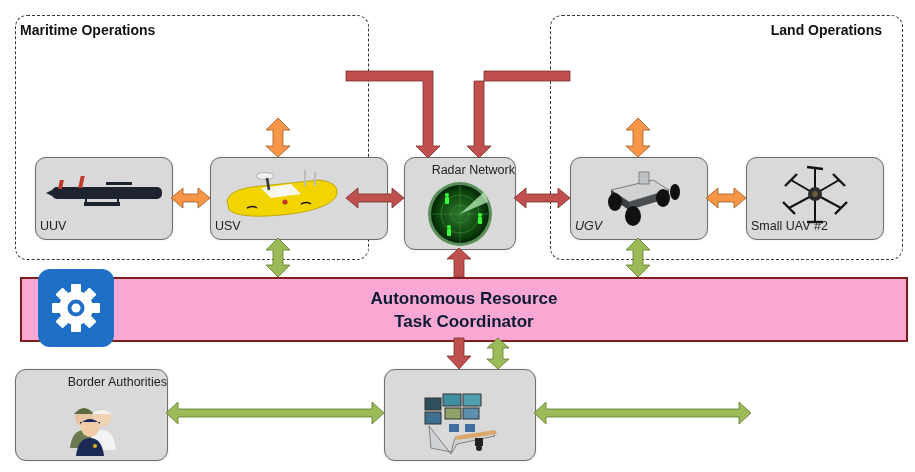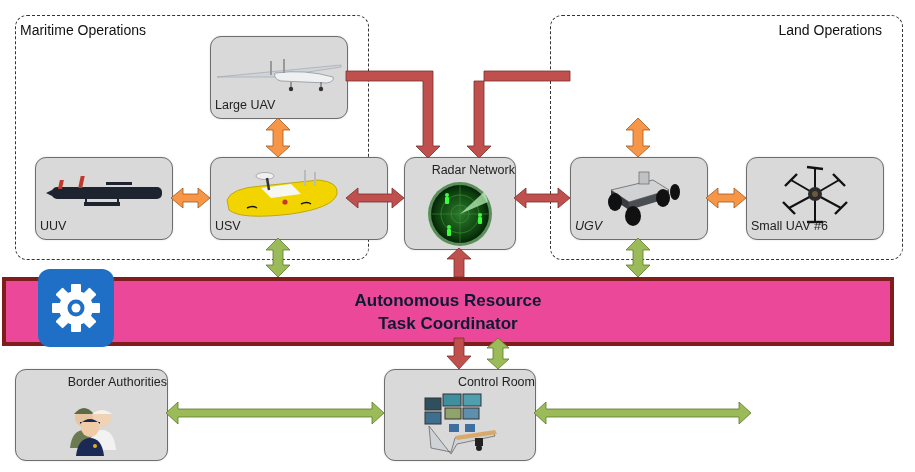--- a/index.html
+++ b/index.html
@@ -1,25 +1,25 @@
 <!DOCTYPE html>
 <html><head>
 <meta charset="utf-8">
 <style>
   html,body{margin:0;padding:0;background:#fff;}
   body{width:915px;height:472px;position:relative;overflow:hidden;font-family:"Liberation Sans","DejaVu Sans",sans-serif;}
   #canvas{position:absolute;left:0;top:0;width:915px;height:472px;}
   .region{position:absolute;border:1.3px dashed #333;border-radius:12px;}
-  .region-title{position:absolute;font-weight:normal;font-size:14px;color:#111;top:6px;}
+  .region-title{position:absolute;font-weight:bold;font-size:14px;color:#111;top:6px;}
   .node{position:absolute;background:#d9d9d9;border:1px solid #6d6d6d;border-radius:11px;box-shadow:0 0 2px rgba(0,0,0,.15);}
   .node-label{position:absolute;font-size:12.5px;color:#222;white-space:nowrap;}
   .node-label.bl{left:4px;bottom:6px;}
   .node-label.top{left:0;right:0;top:5px;text-align:right;}
   .pic{position:absolute;}
-  .banner{position:absolute;left:2px;top:277px;width:884px;height:61px;background:#ec4899;border:4px solid #7f1d1d;}
+  .banner{position:absolute;left:20px;top:277px;width:884px;height:61px;background:#f9a8d4;border:2px solid #7f1d1d;}
   .banner-title{position:absolute;left:0;right:0;top:8px;text-align:center;font-weight:bold;font-size:17px;line-height:23px;color:#0d1a33;}
   .gear-tile{position:absolute;left:38px;top:269px;width:76px;height:78px;background:#1f6fc7;border-radius:12px;}
   svg.arrows{position:absolute;left:0;top:0;}
 </style>
 </head>
 <body>
 
 <div id="canvas">
 
   <div class="region" style="left:15px;top:15px;width:352px;height:243px;">
@@ -48,33 +48,20 @@
           <rect x="-5" y="-24" width="10" height="10" rx="1" transform="rotate(270)"></rect>
           <rect x="-5" y="-24" width="10" height="10" rx="1" transform="rotate(315)"></rect>
         </g>
         <circle r="17"></circle>
         <circle r="8.5" fill="#1f6fc7"></circle>
         <circle r="4.5" fill="#fff"></circle>
       </g>
     </svg>
   </div>
 
-  <div class="node" style="left:210px;top:36px;width:136px;height:81px;">
-    <svg class="pic" style="left:4px;top:18px;" width="128" height="40" viewBox="0 0 128 40">
-      <path d="M2 22 L126 10 L126 12 L60 22 Z" fill="#cfd4da" stroke="#9aa1aa" stroke-width=".6"></path>
-      <path d="M60 18 Q90 14 118 22 Q120 26 112 28 L66 26 Q58 24 60 18Z" fill="#eef0f2" stroke="#8e949a" stroke-width=".8"></path>
-      <rect x="55" y="6" width="2" height="14" fill="#999"></rect>
-      <rect x="68" y="4" width="2" height="14" fill="#999"></rect>
-      <circle cx="76" cy="34" r="2.2" fill="#333"></circle>
-      <circle cx="106" cy="34" r="2.2" fill="#333"></circle>
-      <line x1="76" y1="27" x2="76" y2="32" stroke="#555"></line>
-      <line x1="106" y1="27" x2="106" y2="32" stroke="#555"></line>
-    </svg>
-    <div class="node-label bl">Large UAV</div>
-  </div>
 
   <div class="node" style="left:35px;top:157px;width:136px;height:81px;">
     <svg class="pic" style="left:8px;top:12px;" width="122" height="44" viewBox="0 0 122 44">
       <rect x="8" y="17" width="110" height="12" rx="5" fill="#1d2430"></rect>
       <path d="M2 23 L10 19 L10 27Z" fill="#1d2430"></path>
       <rect x="18" y="10" width="4" height="9" fill="#c0392b" transform="skewX(-12)"></rect>
       <rect x="38" y="6" width="4" height="12" fill="#c0392b" transform="skewX(-12)"></rect>
       <rect x="62" y="12" width="26" height="3" fill="#1d2430"></rect>
       <rect x="40" y="32" width="36" height="4" fill="#1d2430"></rect>
       <line x1="42" y1="29" x2="42" y2="34" stroke="#1d2430" stroke-width="2"></line>
@@ -155,41 +142,40 @@
         <line x1="30" y1="5" x2="46" y2="7"></line>
           <line x1="56" y1="12" x2="68" y2="24"></line>
         <line x1="58" y1="52" x2="70" y2="40"></line>
           <line x1="30" y1="60" x2="46" y2="60"></line>
         <line x1="6" y1="40" x2="18" y2="52"></line>
           <line x1="8" y1="24" x2="20" y2="12"></line>
       </g>
       <circle cx="38" cy="32" r="7" fill="#2b2b2b"></circle>
       <circle cx="38" cy="32" r="3" fill="#6a5a3a"></circle>
     </svg>
-    <div class="node-label bl">Small UAV #6</div>
+    <div class="node-label bl">Small UAV #2</div>
   </div>
 
   <div class="node" style="left:15px;top:369px;width:151px;height:90px;">
     <div class="node-label top">Border Authorities</div>
     <svg class="pic" style="left:46px;top:30px;" width="60" height="56" viewBox="0 0 60 56">
       <circle cx="22" cy="18" r="9" fill="#e8c4a0"></circle>
       <path d="M12 14 Q22 2 32 14Z" fill="#5d6b45"></path>
       <path d="M8 48 Q10 30 22 30 Q34 30 36 48Z" fill="#6b7a50"></path>
       <circle cx="40" cy="18" r="9" fill="#f0d2b4"></circle>
       <path d="M30 14 Q40 6 50 14Z" fill="#f2f2f2"></path>
       <path d="M26 50 Q28 30 40 30 Q52 30 54 50Z" fill="#f2f2f2"></path>
       <circle cx="28" cy="28" r="9" fill="#f1caa6"></circle>
       <path d="M18 24 Q28 14 38 24 L38 22 L18 22Z" fill="#1a2a55"></path>
       <path d="M14 56 Q16 38 28 38 Q40 38 42 56Z" fill="#1a2a55"></path>
       <circle cx="33" cy="46" r="2" fill="#e0b020"></circle>
     </svg>
   </div>
 
   <div class="node" style="left:384px;top:369px;width:150px;height:90px;">
-    <div class="node-label top">Control Room</div>
     <svg class="pic" style="left:36px;top:22px;" width="80" height="66" viewBox="0 0 80 66">
       <rect x="4" y="6" width="16" height="12" fill="#2f4f5f" stroke="#333"></rect>
       <rect x="22" y="2" width="18" height="12" fill="#3f8f9f" stroke="#333"></rect>
       <rect x="42" y="2" width="18" height="12" fill="#4f9faf" stroke="#333"></rect>
       <rect x="24" y="16" width="16" height="11" fill="#8fa36a" stroke="#333"></rect>
       <rect x="42" y="16" width="16" height="11" fill="#5f8faf" stroke="#333"></rect>
       <rect x="4" y="20" width="16" height="12" fill="#3f6f8f" stroke="#333"></rect>
       <rect x="28" y="32" width="10" height="8" fill="#3f6f9f"></rect>
       <rect x="44" y="32" width="10" height="8" fill="#3f6f9f"></rect>
       <path d="M8 34 L10 56 L30 60 L34 46 L72 40 L74 44 L36 52 L30 62Z" fill="#cfd2d6" stroke="#444" stroke-width=".6"></path>

